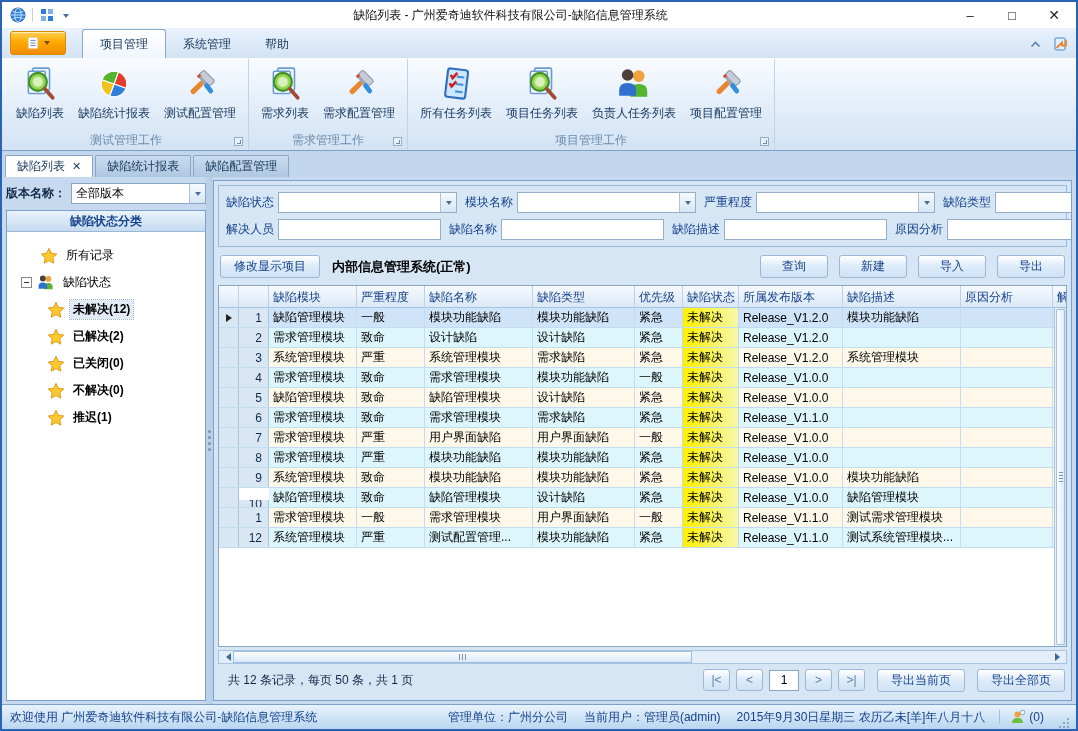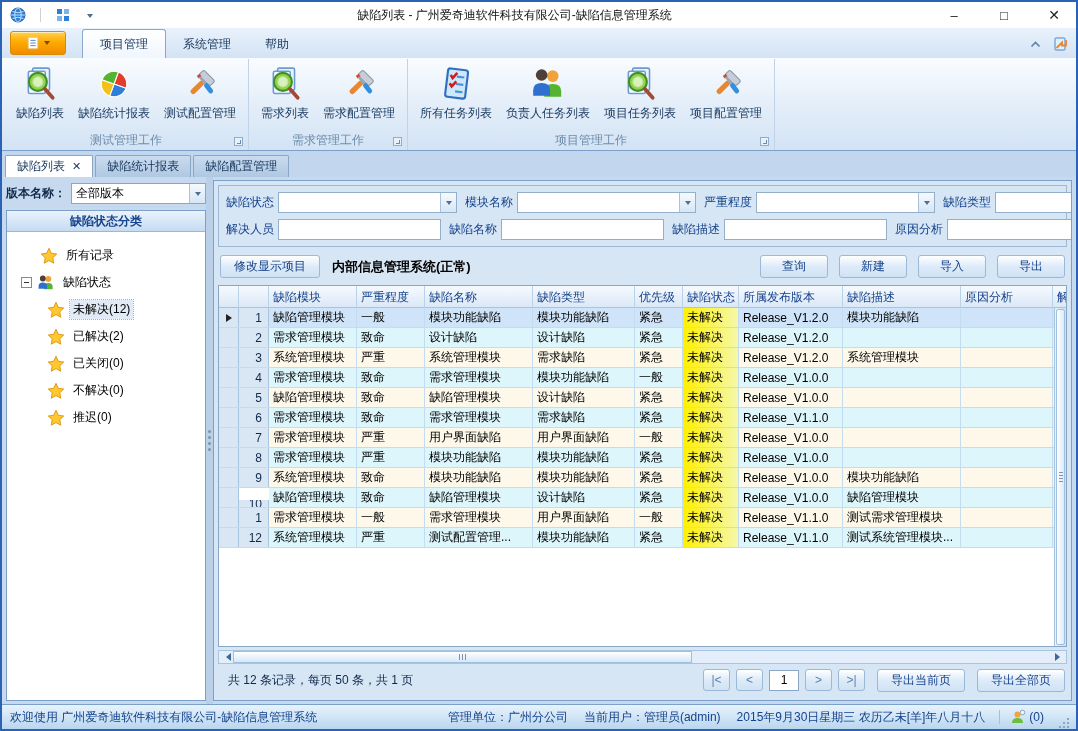--- a/index.html
+++ b/index.html
@@ -1,21 +1,21 @@
 <!DOCTYPE html>
 <html><head>
 <meta charset="utf-8">
 <style>
   * { box-sizing: border-box; margin: 0; padding: 0; }
   html,body { width:1078px; height:731px; overflow:hidden; }
   body { background:#2a62b5; font-family:"Liberation Sans","DejaVu Sans",sans-serif; font-size:12px; color:#000; }
   .window { width:1074px; height:727px; margin:2px; background:#c6d9ee; display:flex; flex-direction:column; }
 
   
-  .titlebar { height:26px; background:#ffffff; display:flex; align-items:center; padding:0 4px 0 8px; gap:14px; flex:none; }
+  .titlebar { height:26px; background:#ffffff; display:flex; align-items:center; padding:0 4px 0 8px; gap:6px; flex:none; }
   .svg-icon { display:inline-flex; }
   .svg-icon svg { width:100%; height:100%; display:block; }
   .tb-icon { width:16px; height:16px; }
   .qat-sep { width:1px; height:14px; background:#d0d0d0; }
   .qat-caret { margin-left:2px; }
   .caret-down { width:0; height:0; border:3.5px solid transparent; border-top:4.5px solid #4d6f94; display:inline-block; margin-top:4px; }
   .title-text { flex:1; text-align:center; color:#111; font-size:12px; white-space:nowrap; overflow:hidden; }
   .wc { width:36px; height:24px; display:flex; align-items:center; justify-content:center; color:#222; font-size:13px; }
   .wc.close { font-size:14px; }
 
@@ -54,21 +54,21 @@
   .left-col { width:204px; flex:none; display:flex; flex-direction:column; padding:3px 0 3px 4px; }
   .version-row { height:26px; display:flex; align-items:center; gap:5px; flex:none; }
   .version-label { font-weight:bold; color:#10294a; white-space:nowrap; }
   .combo { flex:1; height:21px; background:#fff; border:1px solid #8aa6c5; display:flex; align-items:center; padding-left:4px; overflow:hidden; }
   .combo-btn { width:16px; height:100%; margin-left:auto; flex:none; background:linear-gradient(#f5fafe,#d7e6f4); border-left:1px solid #aac2da; display:flex; align-items:center; justify-content:center; }
   .tree-panel { flex:1; margin-top:4px; border:1px solid #7ba0c9; background:#fff; display:flex; flex-direction:column; overflow:hidden; }
   .tree-header { height:21px; flex:none; background:linear-gradient(#eaf3fd,#c5dbf1); border-bottom:1px solid #9db8d6; display:flex; align-items:center; justify-content:center; color:#15428b; font-weight:bold; }
   .tree-body { flex:1; padding:10px 2px; overflow:hidden; }
   .titem { height:27px; display:flex; align-items:center; gap:5px; white-space:nowrap; }
   .titem.lv1 { padding-left:12px; }
-  .titem.lv2 { padding-left:38px; }
+  .titem.lv2 { padding-left:38px;font-weight:bold; }
   .titem.sel .tlabel { background:#e2ebf5; outline:1px dotted #9ab2cc; }
   .tspace { width:14px; flex:none; }
   .texpand { width:11px; height:11px; flex:none; border:1px solid #888; background:#fff; position:relative; }
   .texpand::after { content:""; position:absolute; left:2px; right:2px; top:4px; height:1px; background:#333; }
   .tree-icon { width:18px; height:18px; flex:none; }
   .tlabel { padding:1px 3px; color:#000; }
 
   .splitter { width:7px; flex:none; background:#b9d0e8; display:flex; flex-direction:column; align-items:center; justify-content:center; gap:3px; }
   .splitter i { width:3px; height:3px; border-radius:50%; background:#7e94ad; display:block; }
 
@@ -291,39 +291,39 @@
                   <path d="M11 9 l2.2 2.8 L17 6.5" fill="none" stroke="#cf1d1d" stroke-width="2.4"></path>
                   <path d="M11 17 l2.2 2.8 L17 14.5" fill="none" stroke="#cf1d1d" stroke-width="2.4"></path>
                 </g>
               </svg>
             </span>
             <div class="rlabel">所有任务列表</div>
           </div>
           <div class="rbtn">
             <span class="svg-icon ribbon-icon">
               <svg viewBox="0 0 34 34">
-                <circle cx="21.5" cy="9.5" r="5.5" fill="#f0a23c"></circle>
-                <path d="M13.5 29 v-5 q0 -7 8 -7 q8 0 8 7 v5 Z" fill="#56b430"></path>
-                <circle cx="11" cy="8.5" r="5.5" fill="#4c4038"></circle>
-                <path d="M3 28 v-5 q0 -7 8 -7 q8 0 8 7 v5 Z" fill="#2e6fd0"></path>
-              </svg>
-            </span>
-            <div class="rlabel">负责人任务列表</div>
-          </div>
-          <div class="rbtn">
-            <span class="svg-icon ribbon-icon">
-              <svg viewBox="0 0 34 34">
                 <rect x="10" y="2" width="16" height="21" rx="1.5" fill="#eaf4fe" stroke="#6d9bd1" stroke-width="1.5"></rect>
                 <rect x="6" y="5" width="16" height="21" rx="1.5" fill="#f7fbff" stroke="#6d9bd1" stroke-width="1.5"></rect>
                 <circle cx="15" cy="15" r="8.5" fill="#8fd449" stroke="#3f8f2e" stroke-width="2"></circle>
                 <circle cx="15" cy="15" r="4.8" fill="#d9f2bb" stroke="#bfe39a"></circle>
                 <line x1="21.5" y1="21.5" x2="29" y2="30" stroke="#a34a33" stroke-width="3.5" stroke-linecap="round"></line>
               </svg>
             </span>
             <div class="rlabel">项目任务列表</div>
+          </div>
+          <div class="rbtn">
+            <span class="svg-icon ribbon-icon">
+              <svg viewBox="0 0 34 34">
+                <circle cx="21.5" cy="9.5" r="5.5" fill="#f0a23c"></circle>
+                <path d="M13.5 29 v-5 q0 -7 8 -7 q8 0 8 7 v5 Z" fill="#56b430"></path>
+                <circle cx="11" cy="8.5" r="5.5" fill="#4c4038"></circle>
+                <path d="M3 28 v-5 q0 -7 8 -7 q8 0 8 7 v5 Z" fill="#2e6fd0"></path>
+              </svg>
+            </span>
+            <div class="rlabel">负责人任务列表</div>
           </div>
           <div class="rbtn">
             <span class="svg-icon ribbon-icon">
               <svg viewBox="0 0 34 34">
                 <g transform="rotate(45 17 17)">
                   <rect x="15" y="13" width="5" height="16" rx="2.5" fill="#e8872e"></rect>
                   <rect x="10" y="5" width="15" height="7" rx="2" fill="#c7cdd8" stroke="#8f97a6"></rect>
                 </g>
                 <g transform="rotate(-38 24 20)">
                   <rect x="22.6" y="5.5" width="3.4" height="3" fill="#d24a32"></rect>
@@ -422,21 +422,21 @@
                 </svg>
               </span>
               <div class="tlabel">不解决(0)</div>
             </div>
             <div class="titem lv2">
               <span class="svg-icon tree-icon">
                 <svg viewBox="0 0 20 20">
                   <path d="M10 1.5 L12.6 7 L18.6 7.8 L14.2 12 L15.3 18 L10 15.1 L4.7 18 L5.8 12 L1.4 7.8 L7.4 7 Z" fill="#ffc82e" stroke="#d9930d"></path>
                 </svg>
               </span>
-              <div class="tlabel">推迟(0)</div>
+              <div class="tlabel">推迟(1)</div>
             </div>
           </div>
       </div>
     </div>
 
     <div class="splitter">
         <i></i>
         <i></i>
         <i></i>
         <i></i>

